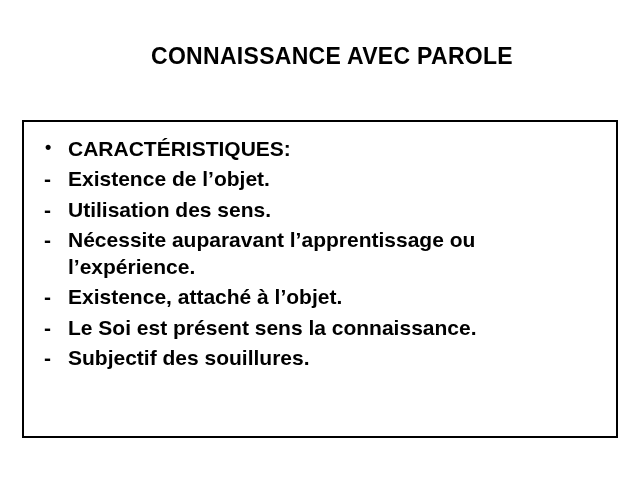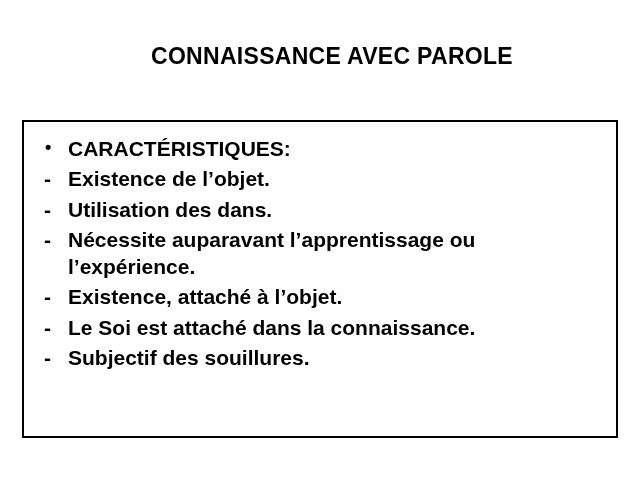--- a/index.html
+++ b/index.html
@@ -88,33 +88,33 @@
         <li class="bullet-item">
           <span class="marker dot">•</span>
           <span class="item-text">CARACTÉRISTIQUES:</span>
         </li>
         <li class="bullet-item">
           <span class="marker dash">-</span>
           <span class="item-text">Existence de l’objet.</span>
         </li>
         <li class="bullet-item">
           <span class="marker dash">-</span>
-          <span class="item-text">Utilisation des dans.</span>
+          <span class="item-text">Utilisation des sens.</span>
         </li>
         <li class="bullet-item">
           <span class="marker dash">-</span>
           <span class="item-text">Nécessite auparavant l’apprentissage ou l’expérience.</span>
         </li>
         <li class="bullet-item">
           <span class="marker dash">-</span>
           <span class="item-text">Existence, attaché à l’objet.</span>
         </li>
         <li class="bullet-item">
           <span class="marker dash">-</span>
-          <span class="item-text">Le Soi est attaché dans la connaissance.</span>
+          <span class="item-text">Le Soi est présent sens la connaissance.</span>
         </li>
         <li class="bullet-item">
           <span class="marker dash">-</span>
           <span class="item-text">Subjectif des souillures.</span>
         </li>
       </ul>
   </div>
 
 </div>
 

